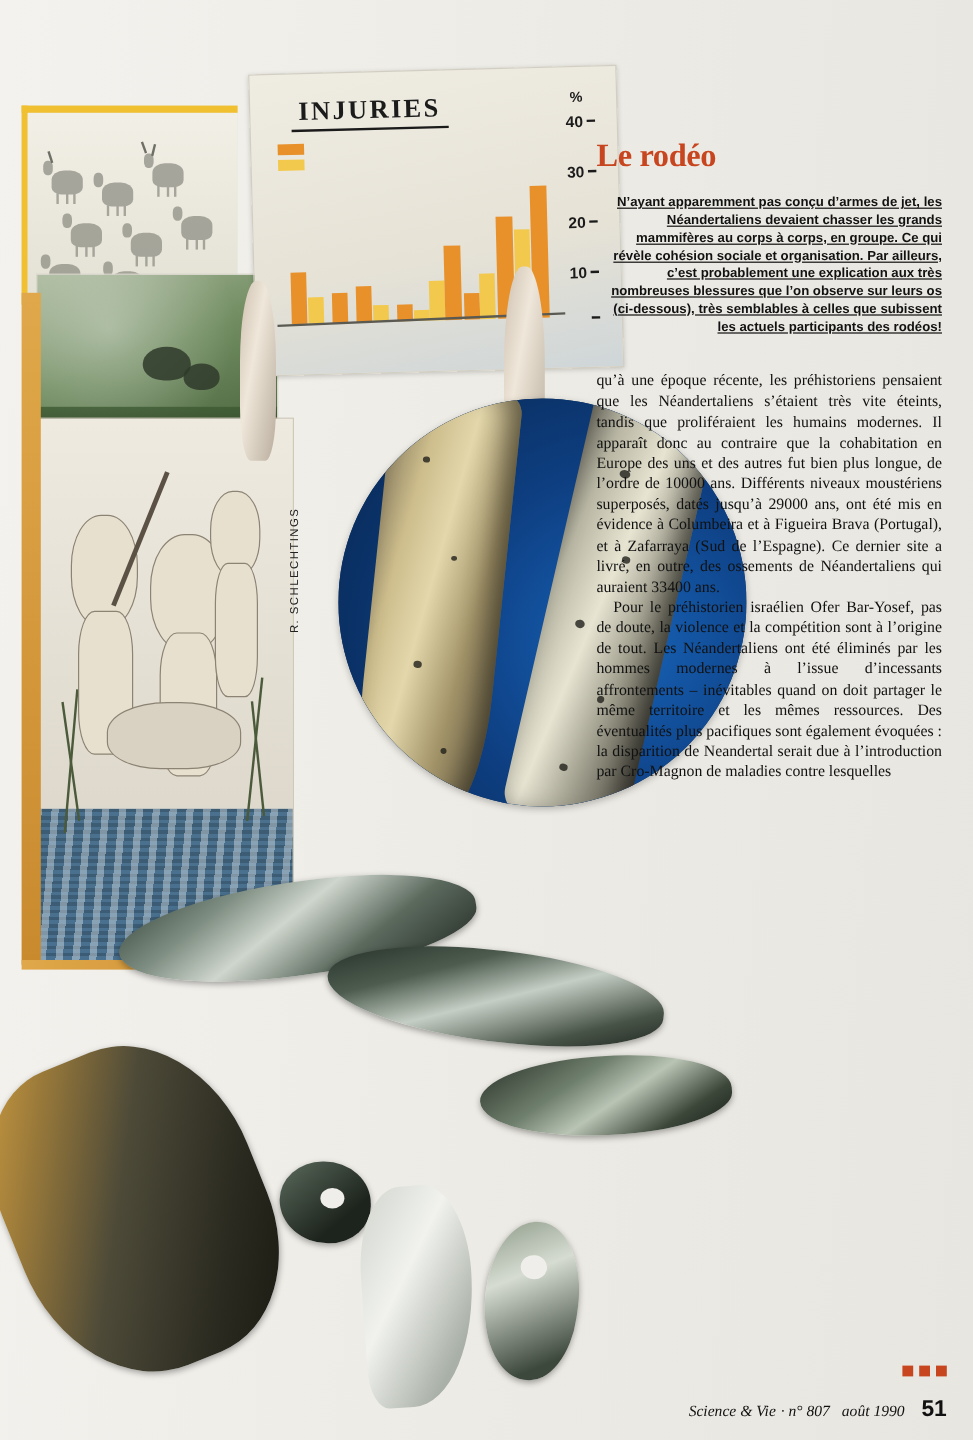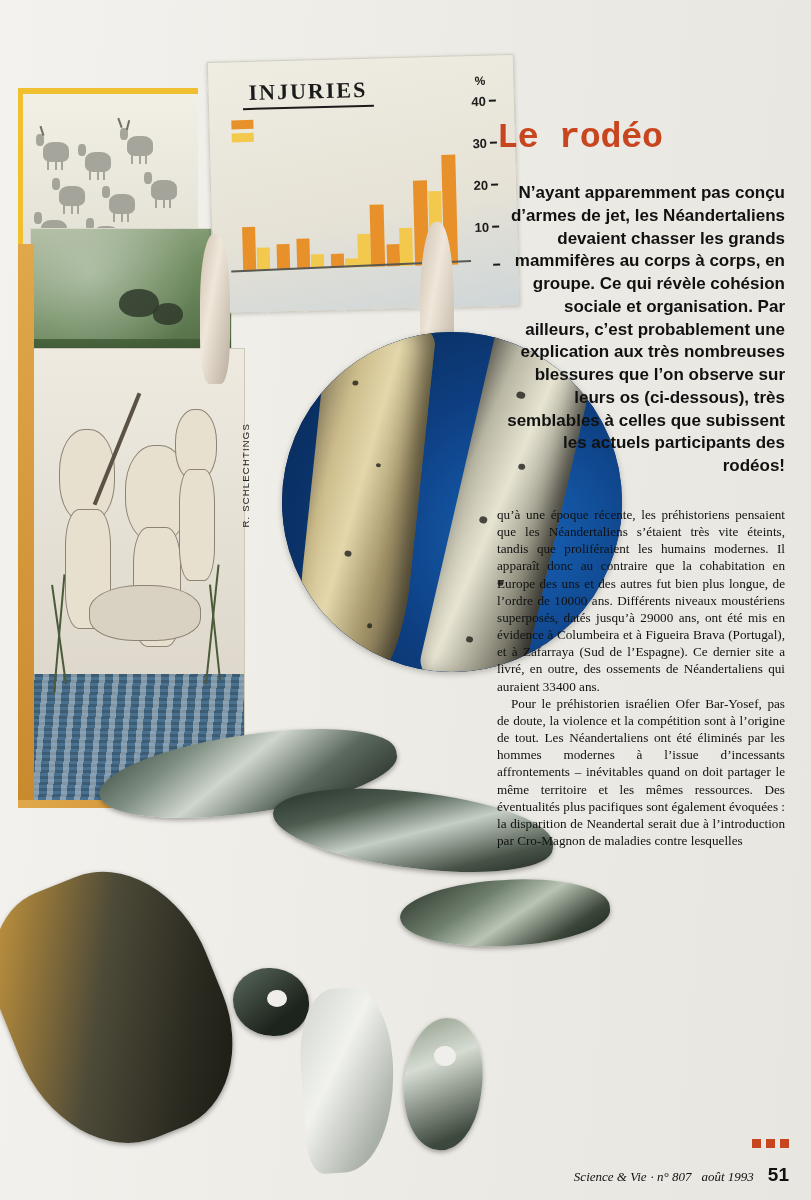--- a/index.html
+++ b/index.html
@@ -137,29 +137,30 @@
   
   .tool{ position:absolute; }
   .flint{
     border-radius:48% 52% 45% 55%;
     box-shadow:0 2px 5px rgba(0,0,0,.35);
   }
 
   
   .right { position:absolute; left:497px; top:96px; width:288px; }
   .title{
-    font-family:Liberation Mono, monospace;
-    font-weight:bold; font-size:35px; line-height:1.12; color:#c8461f;
+    font-family:Liberation Serif, serif;
+    font-weight:bold; font-size:27px; line-height:1.12; color:#c8461f;
     letter-spacing:-0.3px;
   }
   .chapo{
     margin-top:13px;
     font-family:"Liberation Sans",sans-serif;
-    font-weight:bold; font-size:17px; line-height:1.34; color:#111;
+    font-weight:bold; font-size:11px; line-height:1.34; color:#111;
     text-align:right;
+    text-decoration:underline;
   }
   .body{
     margin-top:16px;
     font-family:"Liberation Serif",serif;
     font-size:13.2px; line-height:1.30; color:#111;
     text-align:justify;
   }
   .body p{ margin:0; text-indent:14px; }
   .body p.first{ text-indent:0; }
 
@@ -335,17 +336,17 @@
     </div>
   </div>
 
   <div class="dots">
     <i></i><i></i><i></i>
   </div>
 
   <div class="footer">
     <span class="foot-line">Science &amp; Vie</span>
     <span class="foot-line">· n° 807</span>
-    <span class="foot-line" style="margin-left:6px;">août 1993</span>
+    <span class="foot-line" style="margin-left:6px;">août 1990</span>
     <span class="pagenum">51</span>
   </div>
 
 </div>
 
 </body></html>

